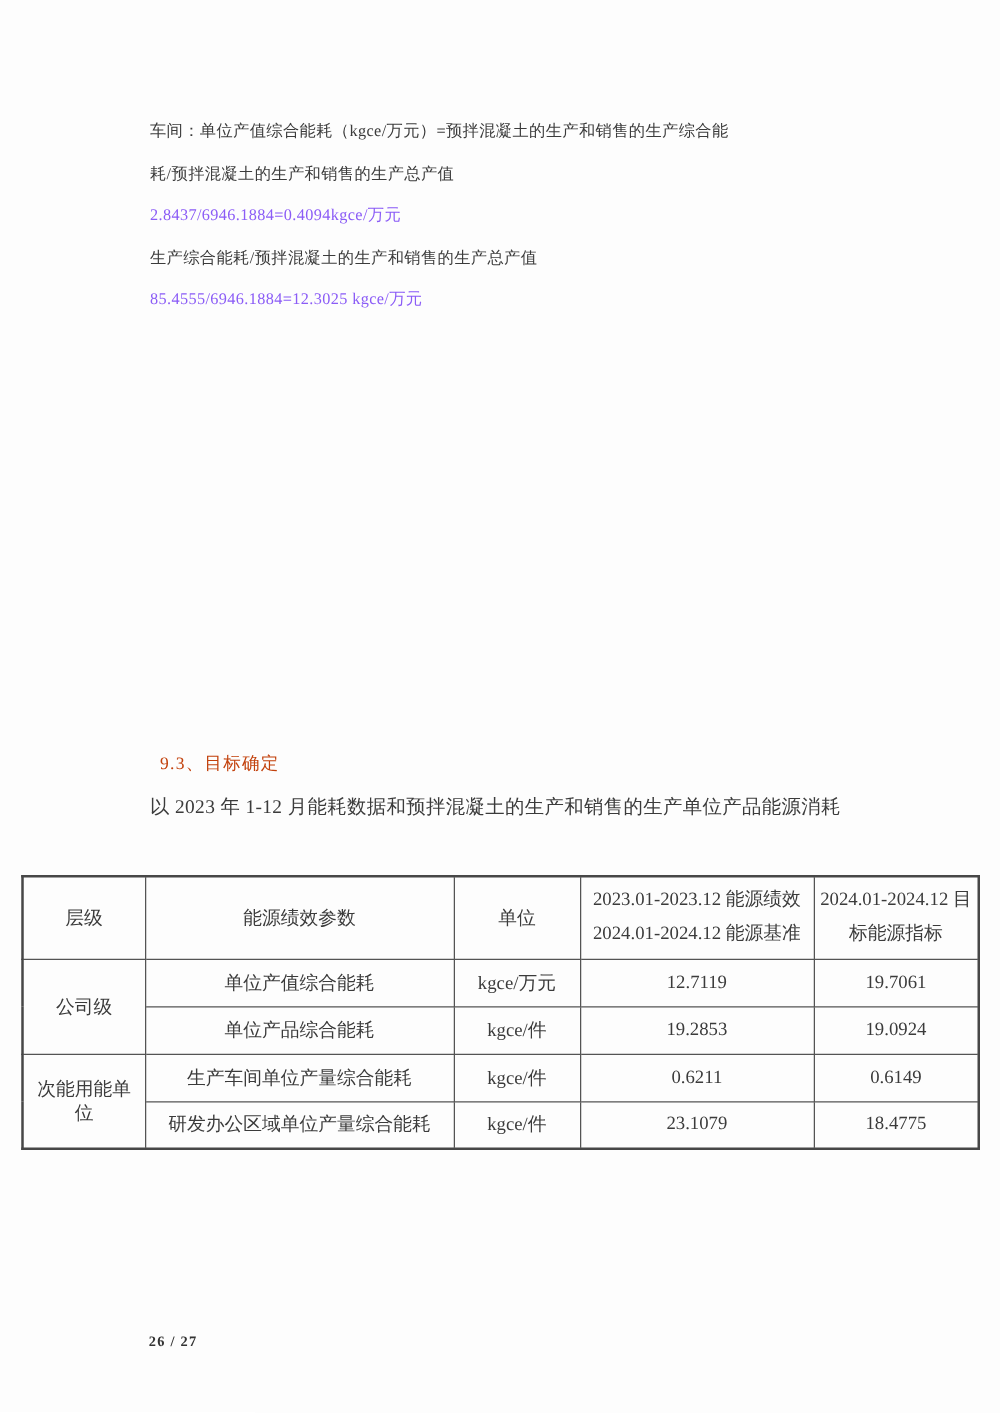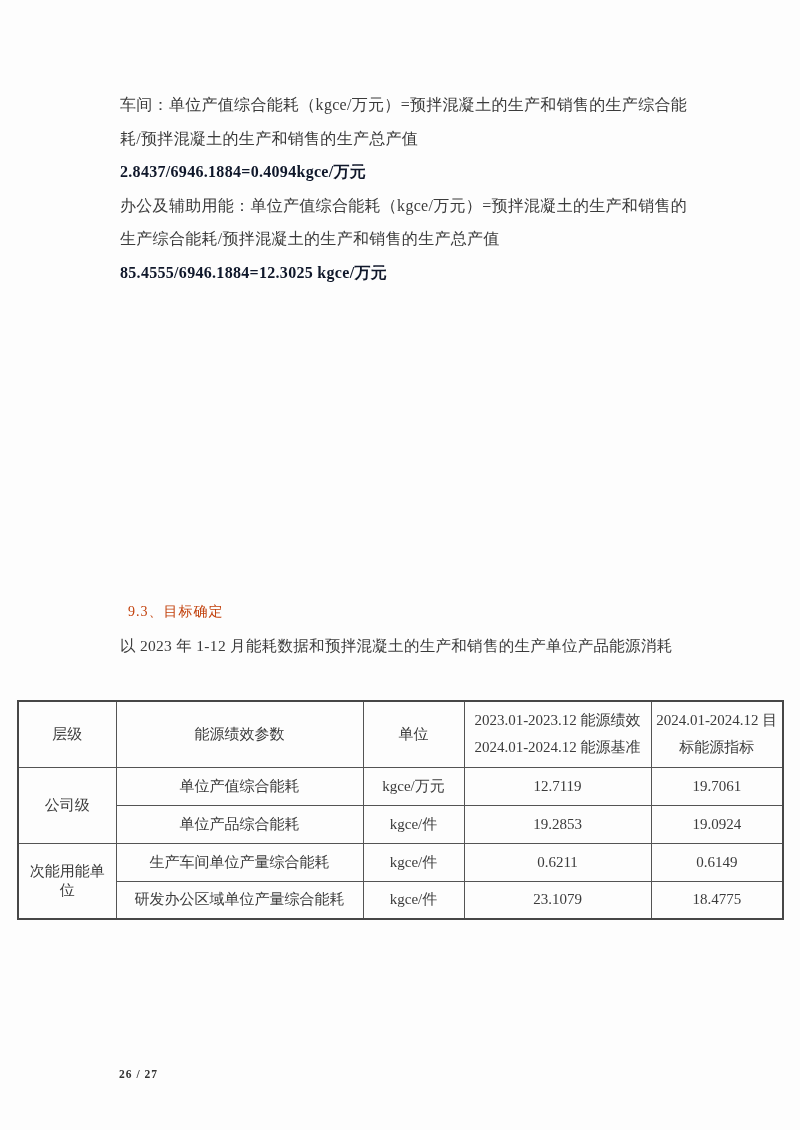--- a/index.html
+++ b/index.html
@@ -14,33 +14,32 @@
     background: #fdfdfd;
     font-family: "Liberation Serif", "DejaVu Serif", serif;
     color: #3b3b3b;
     overflow: hidden;
   }
   .content {
     position: absolute;
     left: 120px;
     top: 88px;
     width: 570px;
-    font-size: 16px;
+    font-size: 13px;
   }
   .line {
     line-height: 33.5px;
     white-space: nowrap;
     letter-spacing: 0.3px;
   }
   .formula {
-    color: #0f172a;
+    color: #8b5cf6;
     line-height: 33.5px;
     white-space: nowrap;
     letter-spacing: 0.3px;
-    font-weight: bold;
   }
   .section-heading {
     position: absolute;
     left: 128px;
     top: 598px;
     font-size: 14px;
     font-weight: normal;
     color: #c2410c;
     letter-spacing: 1px;
     line-height: 28px;
@@ -95,21 +94,20 @@
 </style>
 </head>
 <body>
 
 <div class="page">
 
   <div class="content">
     <div class="line">车间：单位产值综合能耗（kgce/万元）=预拌混凝土的生产和销售的生产综合能</div>
     <div class="line">耗/预拌混凝土的生产和销售的生产总产值</div>
     <div class="formula">2.8437/6946.1884=0.4094kgce/万元</div>
-    <div class="line">办公及辅助用能：单位产值综合能耗（kgce/万元）=预拌混凝土的生产和销售的</div>
     <div class="line">生产综合能耗/预拌混凝土的生产和销售的生产总产值</div>
     <div class="formula">85.4555/6946.1884=12.3025 kgce/万元</div>
   </div>
 
   <div class="section-heading">9.3、目标确定</div>
 
   <div class="section-intro">
     <div class="line">以 2023 年 1-12 月能耗数据和预拌混凝土的生产和销售的生产单位产品能源消耗</div>
   </div>
 

